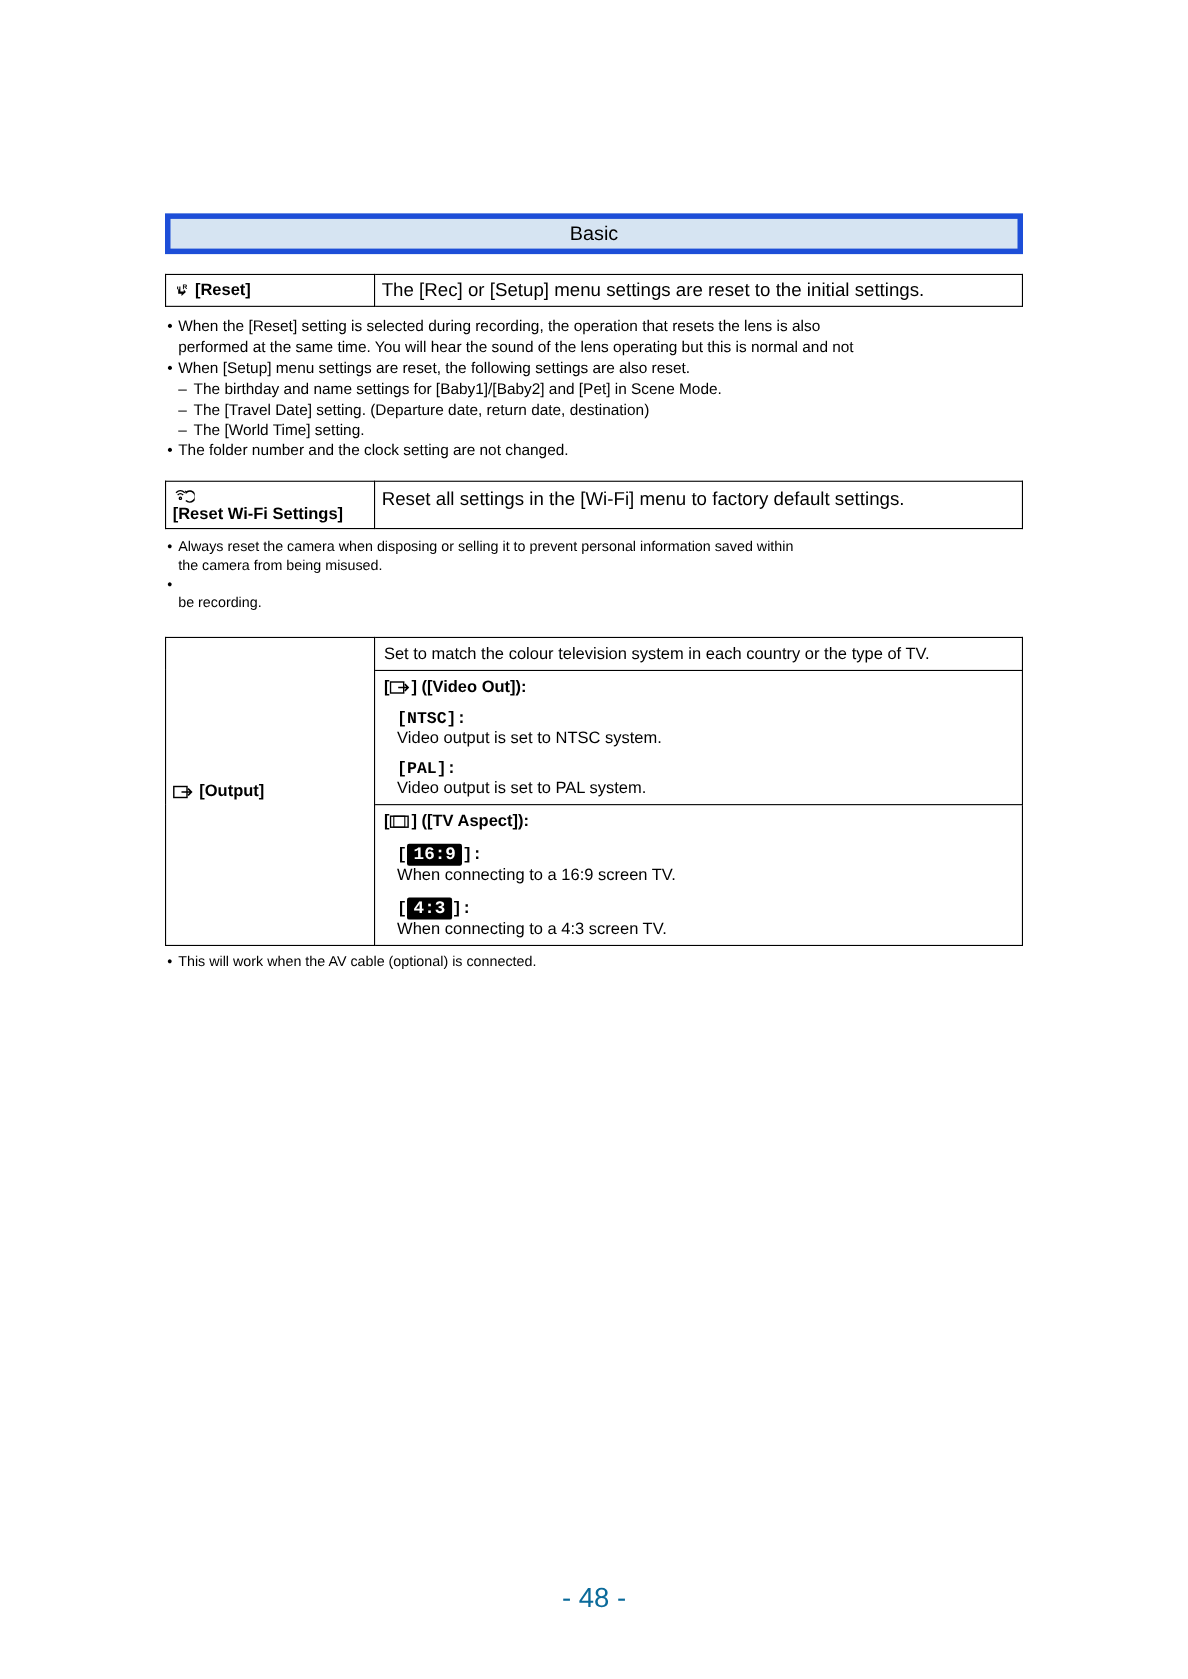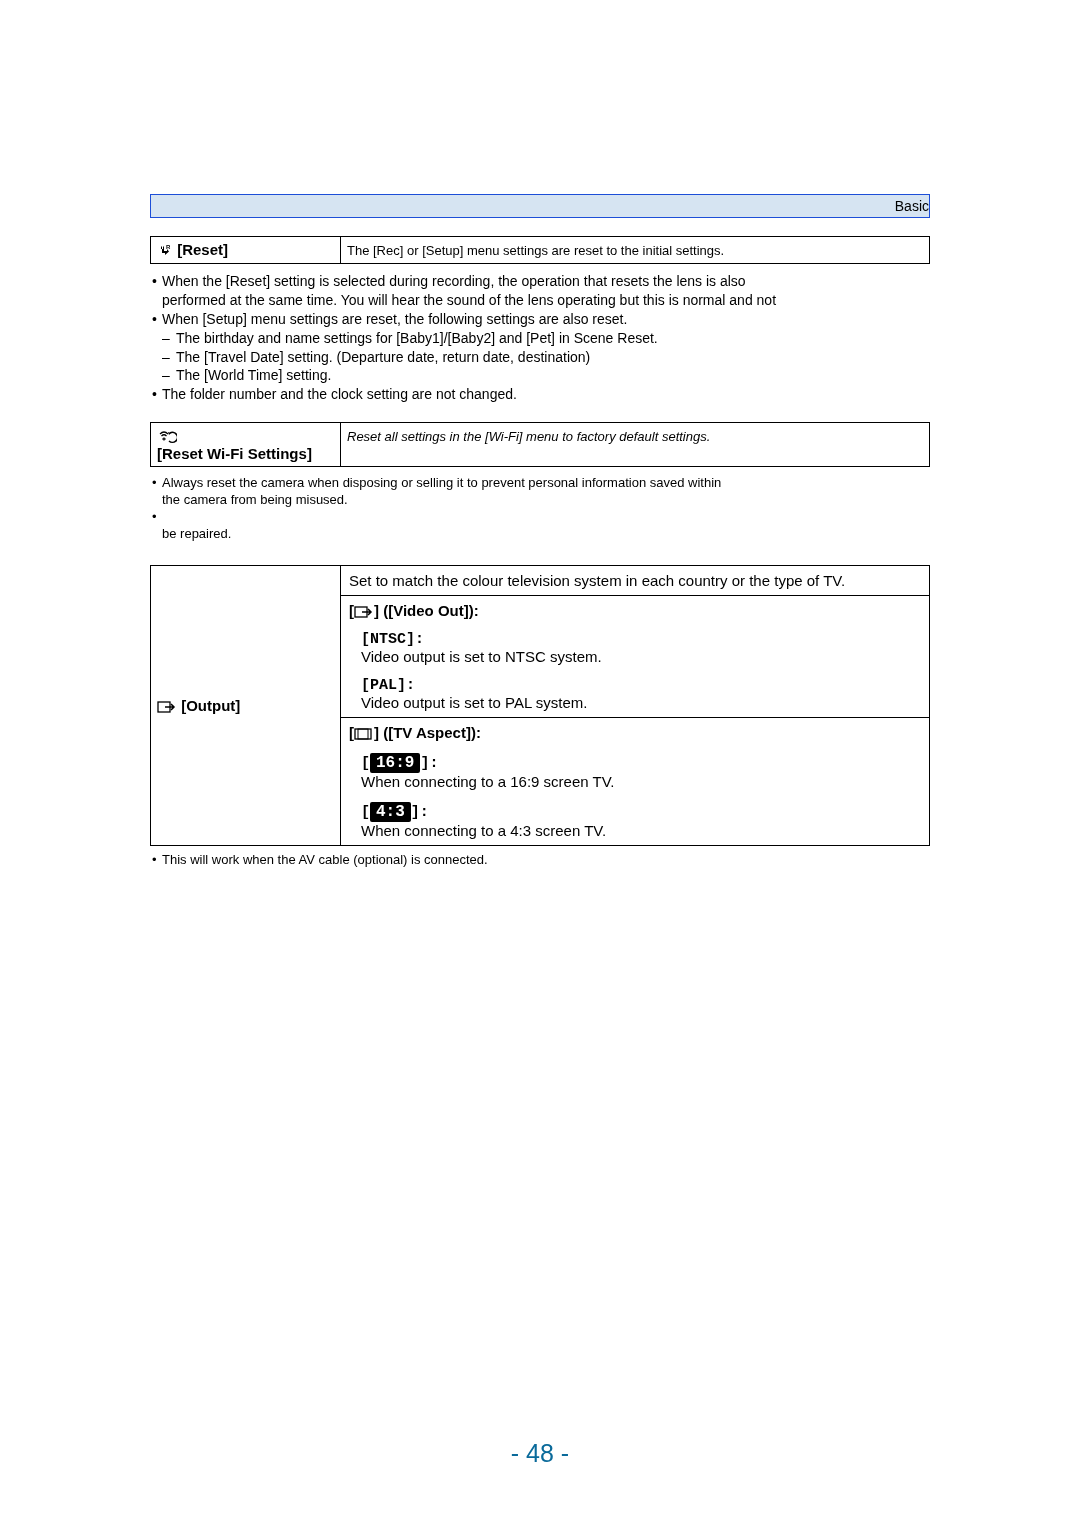--- a/index.html
+++ b/index.html
@@ -9,35 +9,35 @@
     background: #fff;
     font-family: Arial, Helvetica, sans-serif;
     color: #000;
     position: relative;
   }
   .page {
     padding: 194px 150px 0 150px;
   }
   .header-bar {
     background: #d6e4f2;
-    border: 1px solid #1d4ed8;
-    text-align: right;
-    font-size: 14px;
+    border: 5px solid #1d4ed8;
+    text-align: center;
+    font-size: 18px;
     padding: 3px 0;
     margin-bottom: 18px;
   }
   .setting-table {
     width: 100%;
     border-collapse: collapse;
     margin-bottom: 8px;
   }
   .setting-table td {
     border: 1px solid #000;
     padding: 4px 6px;
-    font-size: 13px;
+    font-size: 17px;
     vertical-align: middle;
   }
   .setting-table .label-cell {
     width: 190px;
     font-weight: bold;
     font-size: 15px;
     white-space: nowrap;
   }
   .bullets {
     font-size: 14px;
@@ -136,21 +136,21 @@
         <span class="b"></span>
         <span>performed at the same time. You will hear the sound of the lens operating but this is normal and not</span>
       </div>
     <div class="row">
         <span class="b">•</span>
         <span>When [Setup] menu settings are reset, the following settings are also reset.</span>
       </div>
     <div class="row">
         <span class="b"></span>
         <span class="d">–</span>
-        <span>The birthday and name settings for [Baby1]/[Baby2] and [Pet] in Scene Reset.</span>
+        <span>The birthday and name settings for [Baby1]/[Baby2] and [Pet] in Scene Mode.</span>
       </div>
     <div class="row">
         <span class="b"></span>
         <span class="d">–</span>
         <span>The [Travel Date] setting. (Departure date, return date, destination)</span>
       </div>
     <div class="row">
         <span class="b"></span>
         <span class="d">–</span>
         <span>The [World Time] setting.</span>
@@ -166,40 +166,40 @@
         <tr>
       <td class="label-cell">
         <svg class="icon" width="20" height="16" viewBox="0 0 20 16">
               <path d="M3 5 Q7 1 11 5 M4.5 7 Q7 4.5 9.5 7 M7 9 a1 1 0 1 0 0.01 0" stroke="#000" fill="none" stroke-width="1.2"></path>
               <path d="M13 4 A5 5 0 1 1 12 12" stroke="#000" fill="none" stroke-width="1.5"></path>
               <path d="M11 3 L14 4 L12 6 Z" fill="#000"></path>
             </svg>
         <br>
         <span>[Reset Wi-Fi Settings]</span>
       </td>
-      <td style="vertical-align:top;padding-top:6px;font-style:italic;">Reset all settings in the [Wi-Fi] menu to factory default settings.</td>
+      <td style="vertical-align:top;padding-top:6px;">Reset all settings in the [Wi-Fi] menu to factory default settings.</td>
     </tr>
   </tbody>
     </table>
 
   <div class="small-bullets">
     <div class="row">
         <span class="b">•</span>
         <span>Always reset the camera when disposing or selling it to prevent personal information saved within</span>
       </div>
     <div class="row">
         <span class="b"></span>
         <span>the camera from being misused.</span>
       </div>
     <div class="row">
         <span class="b">•</span>
       </div>
     <div class="row">
         <span class="b"></span>
-        <span>be repaired.</span>
+        <span>be recording.</span>
       </div>
   </div>
 
   <table class="output-table">
     <tbody>
         <tr>
       <td class="label-cell" rowspan="3">
         <svg class="icon" width="20" height="14" viewBox="0 0 20 14">
               <rect x="1" y="2" width="12" height="10" fill="none" stroke="#000" stroke-width="1.3"></rect>
               <path d="M8 7 L17 7 M14 4 L17 7 L14 10" fill="none" stroke="#000" stroke-width="1.5"></path>

